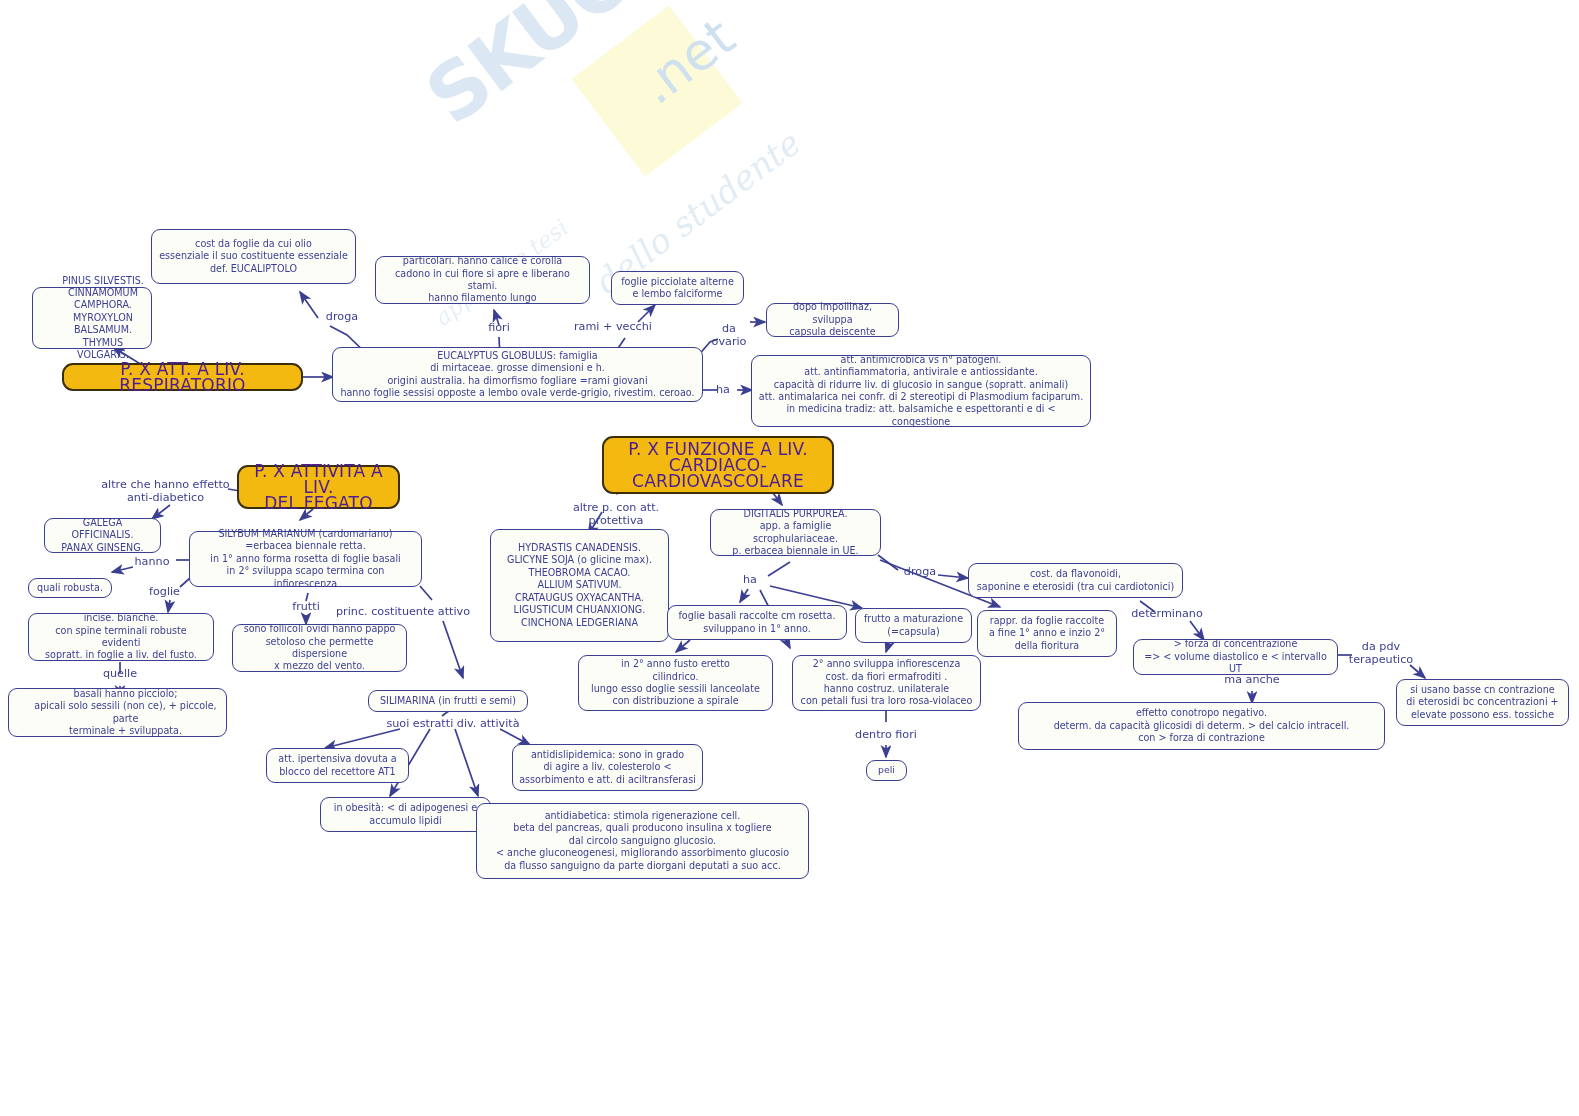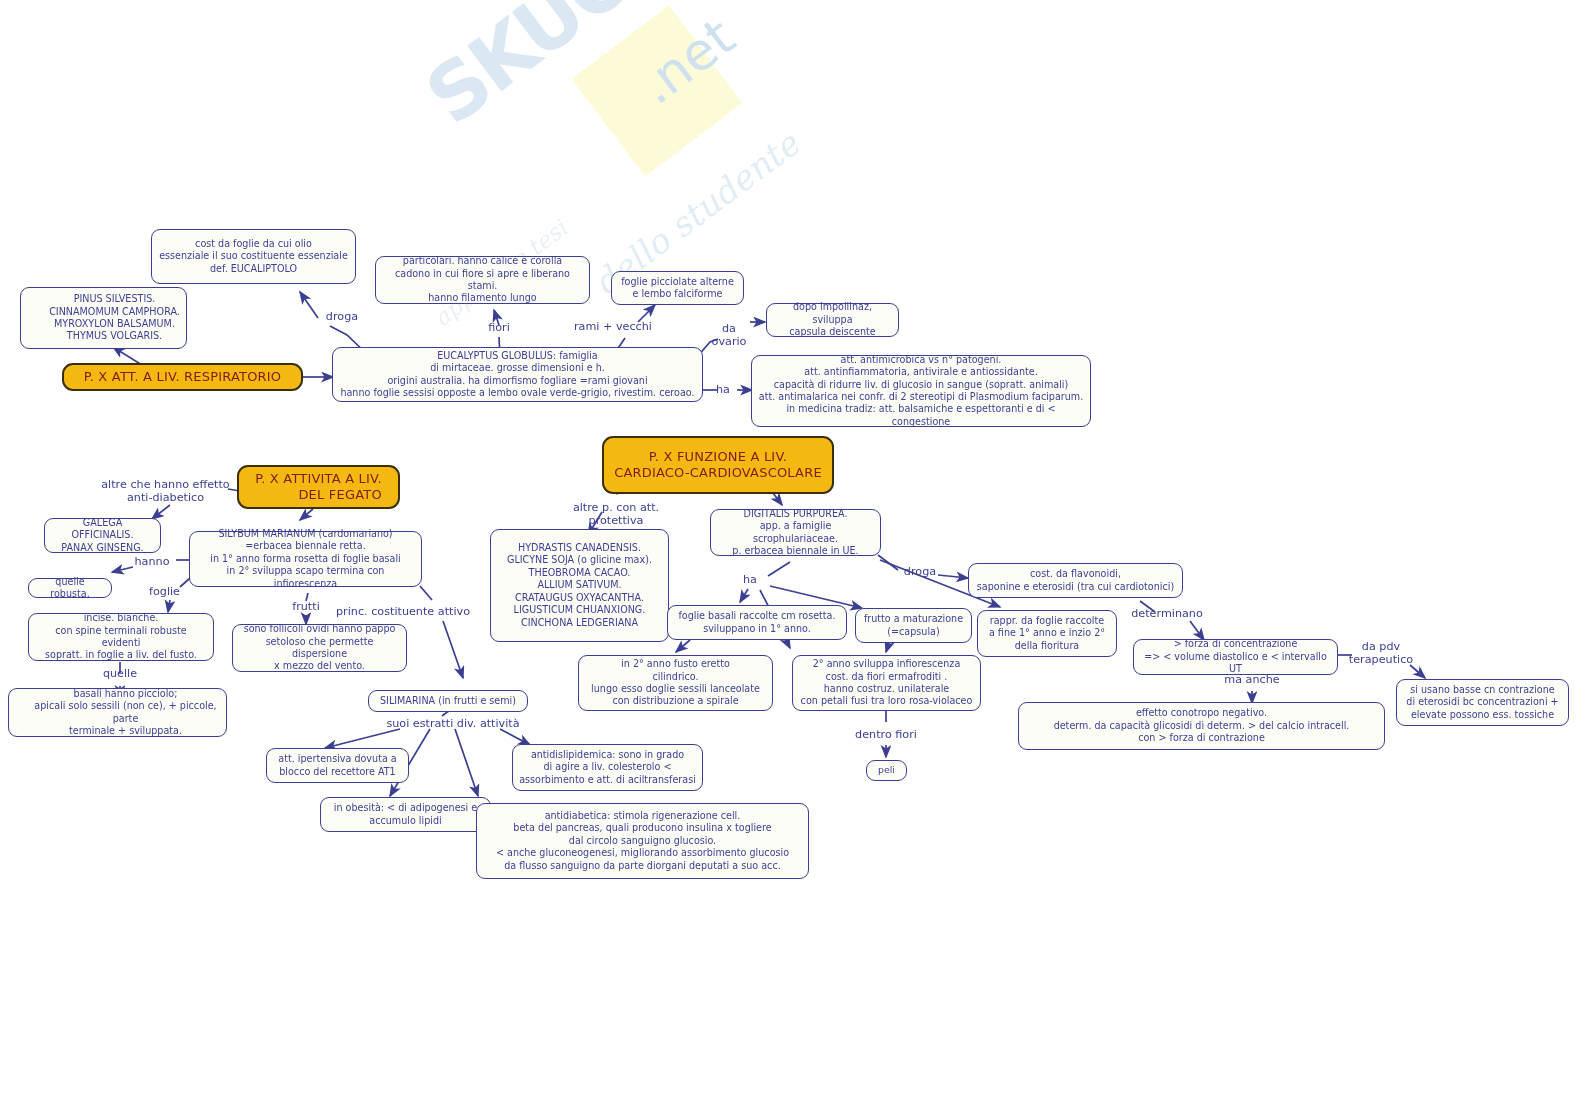--- a/index.html
+++ b/index.html
@@ -111,22 +111,22 @@
     padding: 4px 6px;
     display: flex;
     align-items: center;
     justify-content: center;
     z-index: 2;
     white-space: pre-line;
   }
   .node.topic {
     background: #f4b911;
     border: 2.4px solid #3a2f08;
-    color: #7f1d1d;
-    font-size: 13px;
+    color: #4c1d95;
+    font-size: 17px;
     line-height: 16px;
     font-weight: normal;
     border-radius: 11px;
     letter-spacing: 0.2px;
   }
   .node.small {
     font-size: 9.4px;
   }
 
   
@@ -239,21 +239,21 @@
       <path d="M1252,691 L1252,703" marker-end="url(#ar)"></path>
 
       <path d="M1338,655 L1352,655"></path>
       <path d="M1410,665 L1425,678" marker-end="url(#ar)"></path>
     </g>
   </svg>
 
   <div class="node" style="left:151px; top:229px; width:205px; height:55px;">cost da foglie da cui olio
 essenziale il suo costituente essenziale
 def. EUCALIPTOLO</div>
-  <div class="node" style="left:20px; top:287px; width:167px; height:62px;padding-left:28px;">PINUS SILVESTIS.
+  <div class="node" style="left:32px; top:287px; width:120px; height:62px;padding-left:28px;">PINUS SILVESTIS.
 CINNAMOMUM CAMPHORA.
 MYROXYLON BALSAMUM.
 THYMUS VOLGARIS.</div>
   <div class="node topic" style="left:62px; top:363px; width:241px; height:28px;">P. X ATT. A LIV. RESPIRATORIO</div>
   <div class="node" style="left:375px; top:256px; width:215px; height:48px;">particolari. hanno calice e corolla
 cadono in cui fiore si apre e liberano stami.
 hanno filamento lungo</div>
   <div class="node" style="left:611px; top:271px; width:133px; height:34px;">foglie picciolate alterne
 e lembo falciforme</div>
   <div class="node" style="left:766px; top:303px; width:133px; height:34px;">dopo impollinaz, sviluppa
@@ -261,29 +261,29 @@
   <div class="node" style="left:332px; top:347px; width:371px; height:55px;">EUCALYPTUS GLOBULUS: famiglia
 di mirtaceae. grosse dimensioni e h.
 origini australia. ha dimorfismo fogliare =rami giovani
 hanno foglie sessisi opposte a lembo ovale verde-grigio, rivestim. ceroao.</div>
   <div class="node" style="left:751px; top:355px; width:340px; height:72px;text-align:center;">att. antimicrobica vs n° patogeni.
 att. antinfiammatoria, antivirale e antiossidante.
 capacità di ridurre liv. di glucosio in sangue (sopratt. animali)
 att. antimalarica nei confr. di 2 stereotipi di Plasmodium faciparum.
 in medicina tradiz: att. balsamiche e espettoranti e di &lt; congestione</div>
 
-  <div class="node topic" style="left:237px; top:465px; width:163px; height:44px;text-align:right;">P. X ATTIVITA A LIV.
+  <div class="node topic" style="left:237px; top:465px; width:163px; height:44px;">P. X ATTIVITA A LIV.
 DEL FEGATO</div>
   <div class="node" style="left:44px; top:518px; width:117px; height:35px;">GALEGA OFFICINALIS.
 PANAX GINSENG.</div>
   <div class="node" style="left:189px; top:531px; width:233px; height:56px;">SILYBUM MARIANUM (cardomariano)
 =erbacea biennale retta.
 in 1° anno forma rosetta di foglie basali
 in 2° sviluppa scapo termina con infiorescenza</div>
-  <div class="node" style="left:28px; top:578px; width:84px; height:20px;">quelle robusta.</div>
+  <div class="node" style="left:28px; top:578px; width:84px; height:20px;">quali robusta.</div>
   <div class="node" style="left:28px; top:613px; width:186px; height:48px;">incise. bianche.
 con spine terminali robuste evidenti
 sopratt. in foglie a liv. del fusto.</div>
   <div class="node" style="left:8px; top:688px; width:219px; height:49px;padding-left:22px;">basali hanno picciolo;
 apicali solo sessili (non ce), + piccole, parte
 terminale + sviluppata.</div>
   <div class="node" style="left:232px; top:624px; width:175px; height:48px;">sono follicoli ovidi hanno pappo
 setoloso che permette dispersione
 x mezzo del vento.</div>
   <div class="node" style="left:368px; top:690px; width:160px; height:22px;">SILIMARINA (in frutti e semi)</div>

